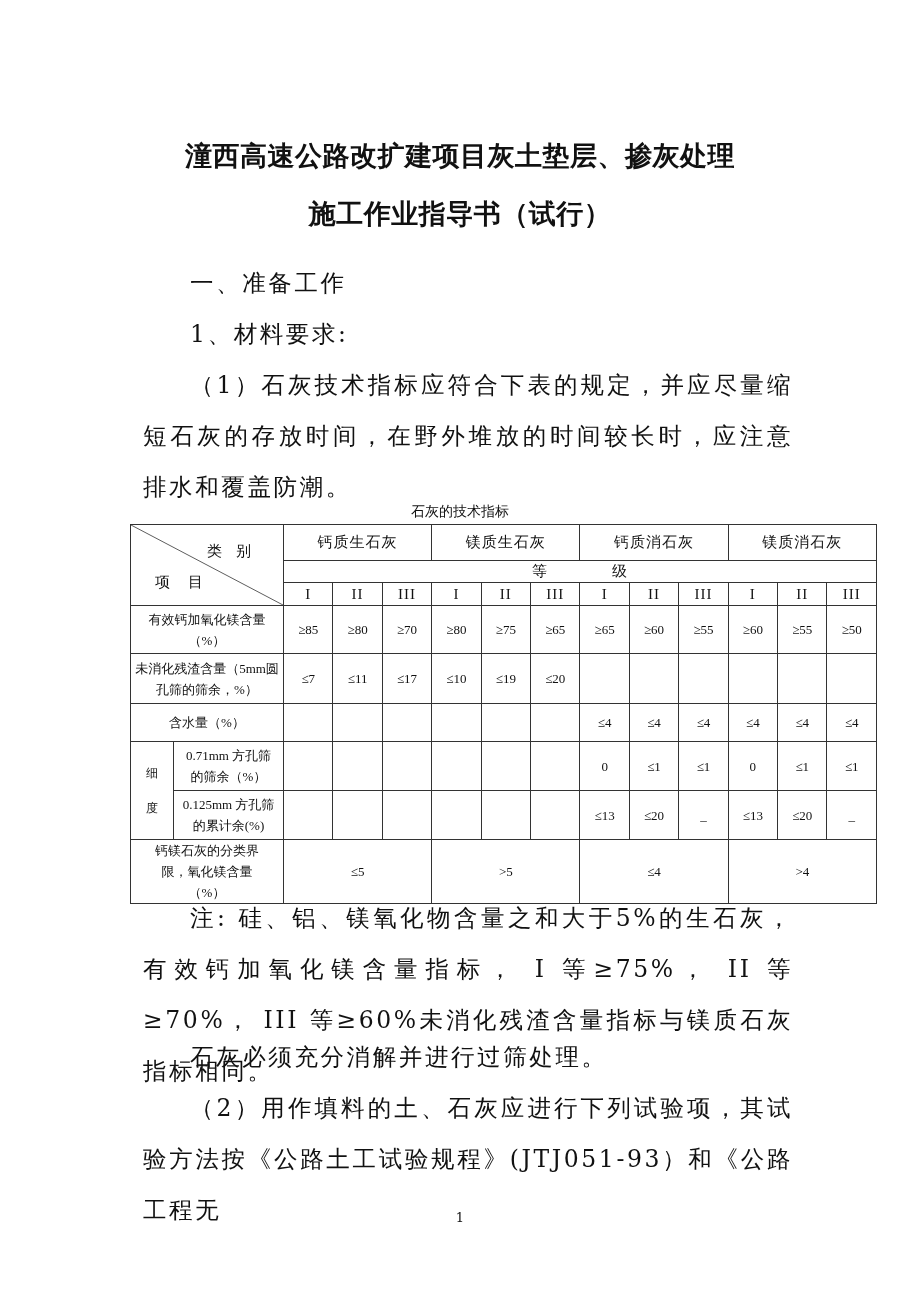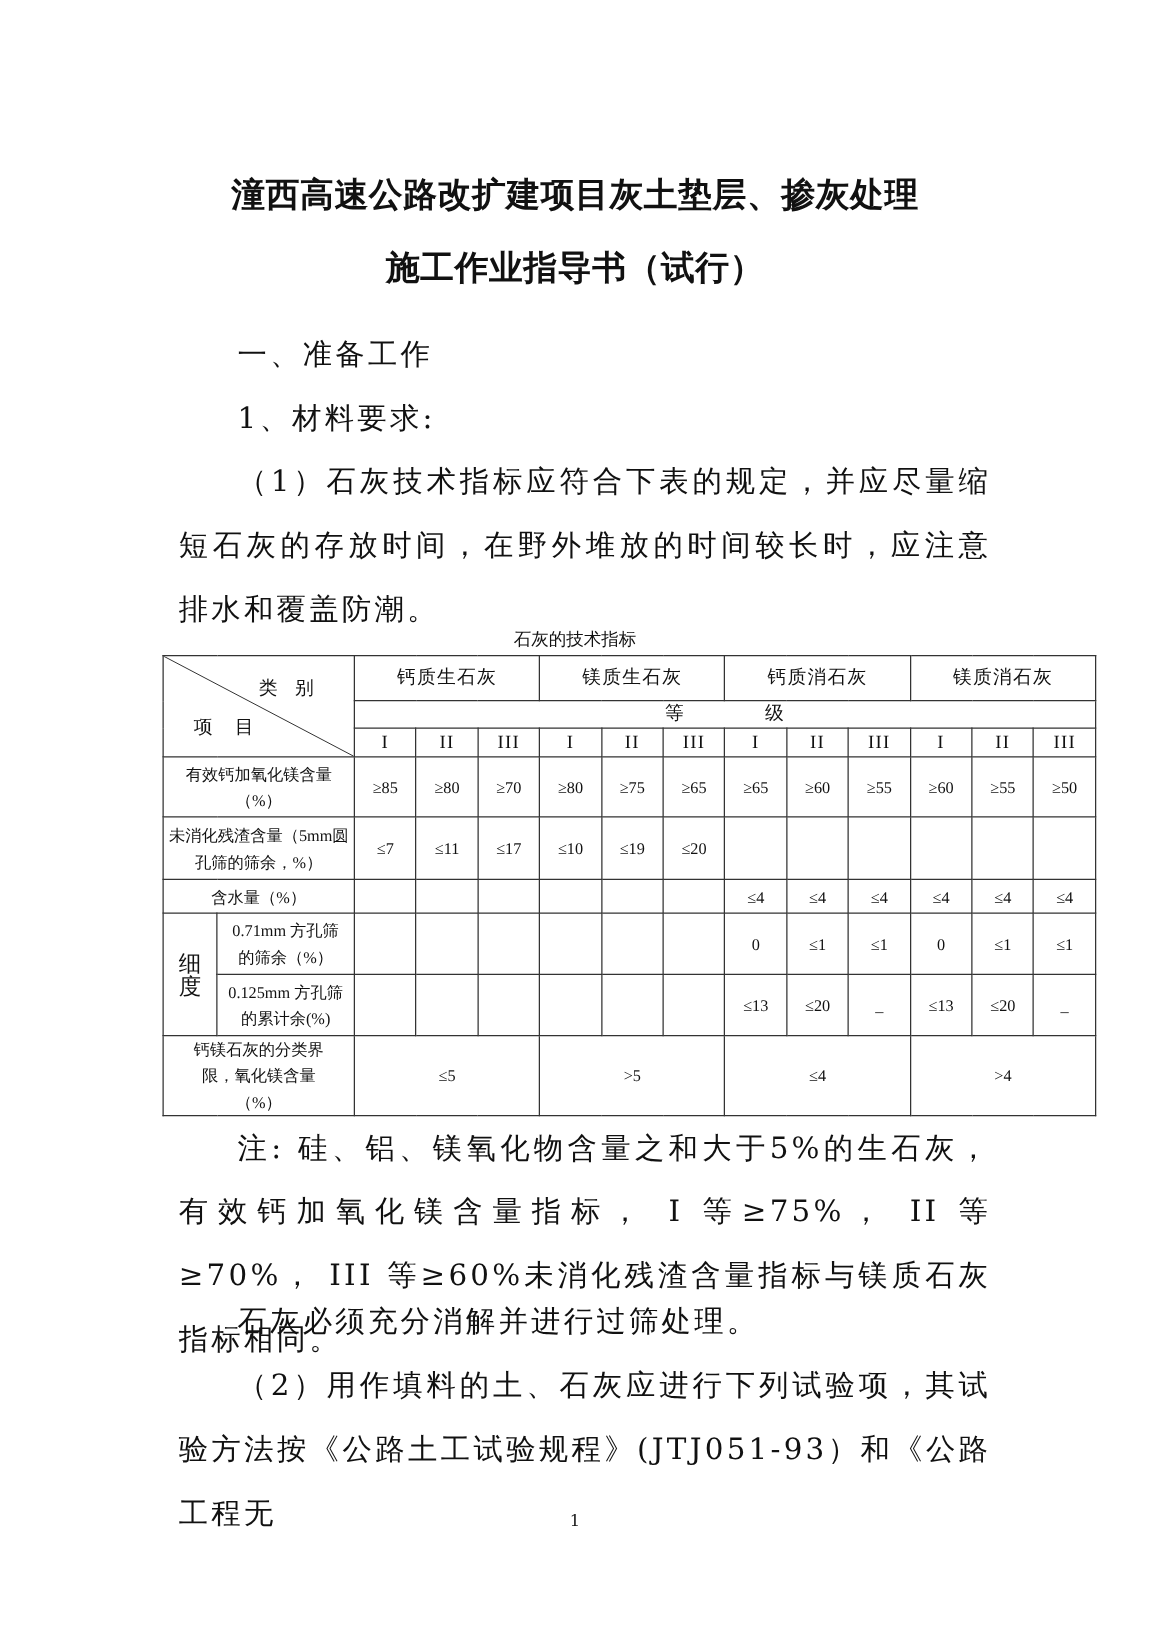--- a/index.html
+++ b/index.html
@@ -110,37 +110,37 @@
     <td>≤10</td>
     <td>≤19</td>
     <td>≤20</td>
     <td></td>
     <td></td>
     <td></td>
     <td></td>
     <td></td>
     <td></td>
   </tr>
-  <tr style="height:27px">
+  <tr style="height:38px">
     <td colspan="2">含水量（%）</td>
     <td></td>
     <td></td>
     <td></td>
     <td></td>
     <td></td>
     <td></td>
     <td>≤4</td>
     <td>≤4</td>
     <td>≤4</td>
     <td>≤4</td>
     <td>≤4</td>
     <td>≤4</td>
   </tr>
   <tr style="height:49px">
-    <td rowspan="2" style="font-size:18px; line-height:18px; padding:0 12px">细度</td>
+    <td rowspan="2" style="font-size:12px; line-height:35px; padding:0 12px">细度</td>
     <td style="padding:0 8px">0.71mm 方孔筛的筛余（%）</td>
     <td></td>
     <td></td>
     <td></td>
     <td></td>
     <td></td>
     <td></td>
     <td>0</td>
     <td>≤1</td>
     <td>≤1</td>

